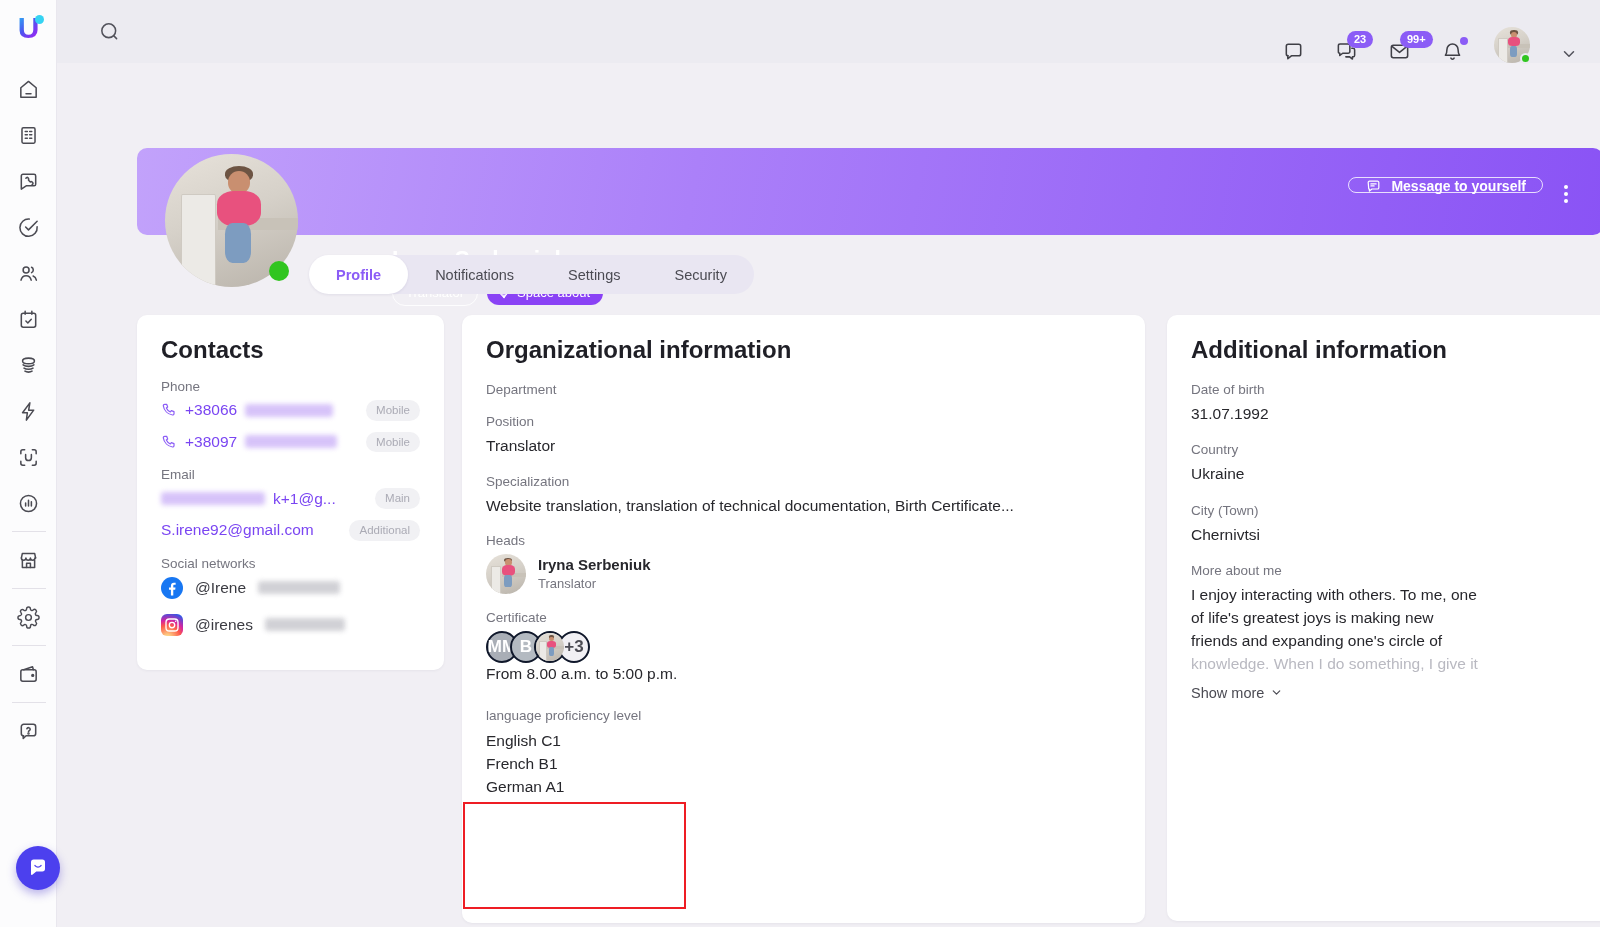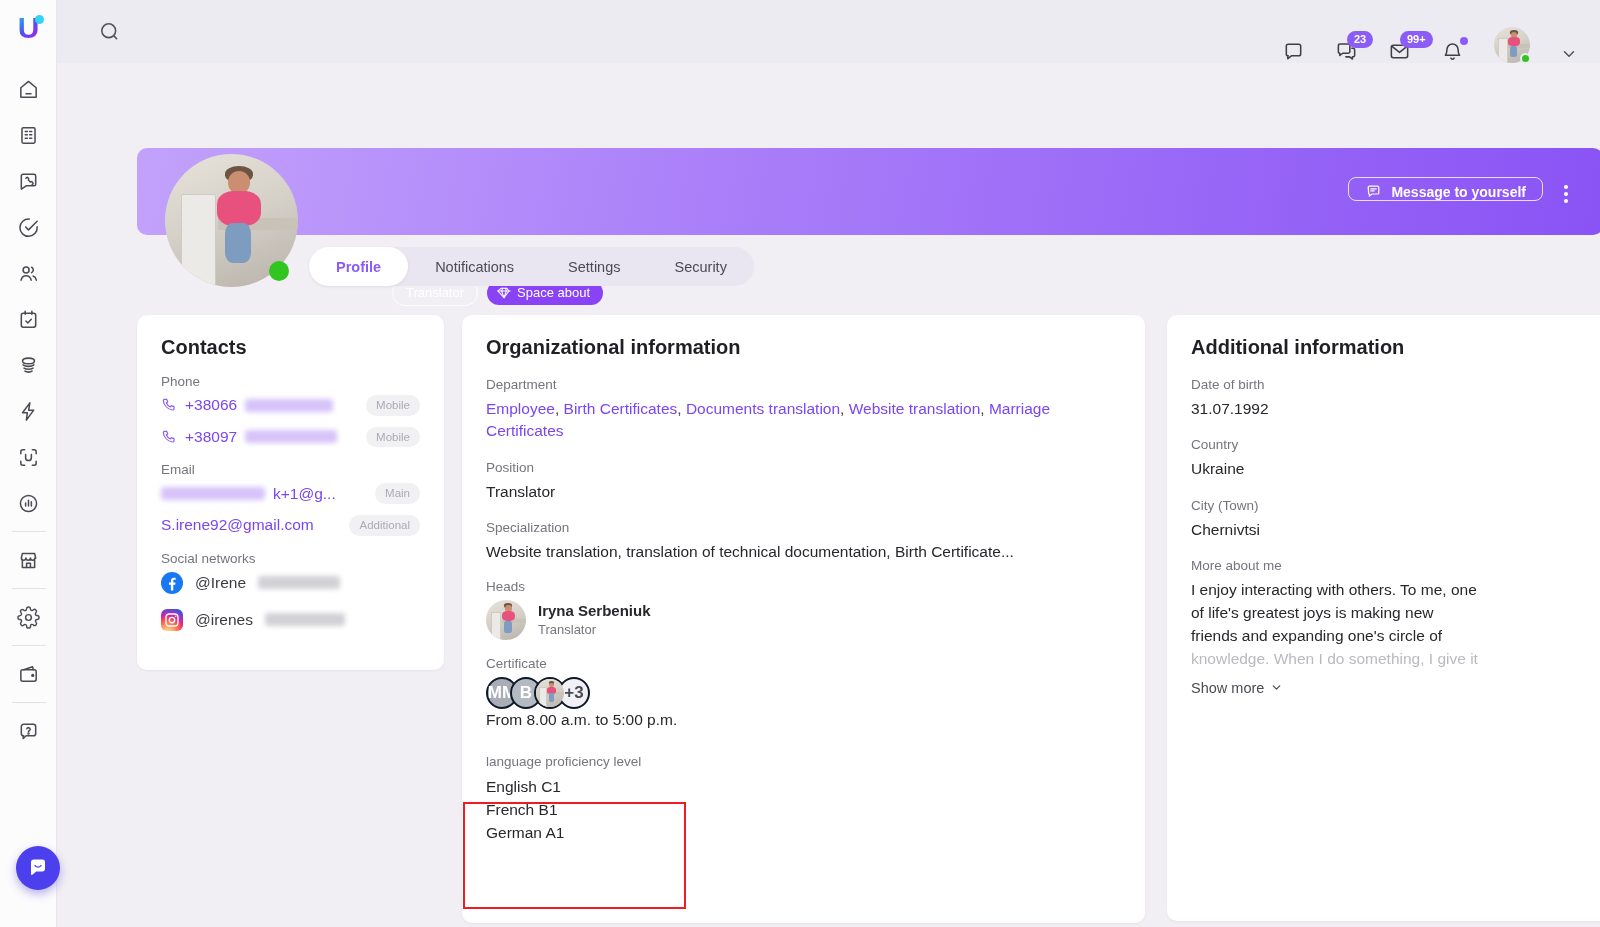--- a/index.html
+++ b/index.html
@@ -53,36 +53,36 @@
   .banner-avatar .photo-avatar { width:133px; height:133px; }
   .banner-avatar .status { position:absolute; right:9px; bottom:6px; width:20px; height:20px; border-radius:50%; background:#31c520; }
   .b-name-row { position:absolute; left:255px; top:99px; display:flex; align-items:center; gap:12px; }
   .b-name { font-size:23px; font-weight:700; color:#ffffff; letter-spacing:.2px; }
   .edit-pen { color:rgba(255,255,255,.8); cursor:pointer; }
   .edit-pen svg { width:16px; height:16px; display:block; }
   .b-badges { position:absolute; left:255px; top:132px; display:flex; gap:9px; align-items:center; }
   .pill-outline { border:1px solid rgba(255,255,255,.85); color:#fff; font-size:13px; border-radius:999px; padding:4px 13px; line-height:1.2; }
   .pill-solid { background:#8a42f5; color:#fff; font-size:13px; border-radius:999px; padding:4px 13px 4px 10px; line-height:1.2; display:flex; align-items:center; gap:6px; cursor:pointer; }
   .pill-solid svg { width:14px; height:14px; }
-  .msg-btn { position:absolute; right:60px; top:29px; height:24px; display:flex; align-items:flex-end; gap:9px; border:1px solid rgba(255,255,255,.8); border-radius:8px; padding:0 16px; color:#fff; font-size:14px; font-weight:600; cursor:pointer; background:transparent; }
+  .msg-btn { position:absolute; right:60px; top:29px; height:16px; display:flex; align-items:flex-start; gap:9px; border:1px solid rgba(255,255,255,.8); border-radius:8px; padding:0 16px; color:#fff; font-size:14px; font-weight:600; cursor:pointer; background:transparent; }
   .msg-btn svg { width:17px; height:17px; }
   .kebab { position:absolute; right:30px; top:33px; width:14px; height:26px; display:flex; flex-direction:column; align-items:center; justify-content:center; gap:3px; cursor:pointer; }
   .kebab b { width:4px; height:4px; border-radius:50%; background:#fff; }
 
   
-  .tabs { position:absolute; left:252px; top:184px; height:39px; background:#e9e6f2; border-radius:999px; display:inline-flex; z-index:6; }
+  .tabs { position:absolute; left:252px; top:192px; height:39px; background:#e9e6f2; border-radius:999px; display:inline-flex; z-index:6; }
   .tab { font-size:14.5px; color:#4b4b53; padding:0 27px; height:39px; display:flex; align-items:center; cursor:pointer; border-radius:999px; }
   .tab.active { background:#ffffff; color:#8b5cf6; font-weight:600; box-shadow:0 1px 3px rgba(40,20,90,.08); }
 
   
   .card { position:absolute; background:#fff; border-radius:10px; box-shadow:0 1px 3px rgba(25,25,55,.05); }
   #card-contacts { left:80px; top:252px; width:307px; height:355px; padding:21px 24px; }
   #card-org      { left:405px; top:252px; width:683px; height:608px; padding:21px 24px; }
   #card-add      { left:1110px; top:252px; width:476px; height:606px; padding:21px 24px; }
-  .card-title { font-size:20px; font-weight:600; color:#1f1f26; }
+  .card-title { font-size:24px; font-weight:600; color:#1f1f26; }
   .f-label { font-size:13.5px; color:#75757f; margin-top:15px; margin-bottom:6px; }
   .f-value { font-size:15.5px; color:#27272c; line-height:1.45; }
 
   
   .c-row { display:flex; align-items:center; justify-content:space-between; margin-bottom:11px; }
   .c-left { display:flex; align-items:center; gap:8px; font-size:15.5px; color:#7a45f2; }
   .c-left svg { width:16px; height:16px; color:#8b5cf6; flex:none; }
   .mini-badge { background:#f1f1f4; color:#ababb5; font-size:11.5px; border-radius:999px; padding:4px 10px; line-height:1.1; flex:none; }
   .redact { display:inline-block; height:13px; border-radius:3px; filter:blur(2.5px); }
   .redact.purple { background:#cdb4f8; opacity:.8; }
@@ -395,21 +395,20 @@
       </span>
       <span>@irenes</span>
       <span class="redact gray" style="width:80px"></span>
     </div>
   </section>
 
   <section class="card" id="card-org">
     <div class="card-title">Organizational information</div>
 
     <div class="f-label" style="margin-top:18px">Department</div>
-    <div class="dept"><a>Employee</a><span class="sep">, </span><a>Birth Certificates</a><span class="sep">, </span><a>Documents translation</a><span class="sep">, </span><a>Website translation</a><span class="sep">, </span><a>Marriage Certificates</a></div>
 
     <div class="f-label" style="margin-top:17px">Position</div>
     <div class="f-value">Translator</div>
 
     <div class="f-label" style="margin-top:17px">Specialization</div>
     <div class="f-value">Website translation, translation of technical documentation, Birth Certificate...</div>
 
     <div class="f-label" style="">Heads</div>
     <div class="head-row">
       <div class="photo-avatar">

